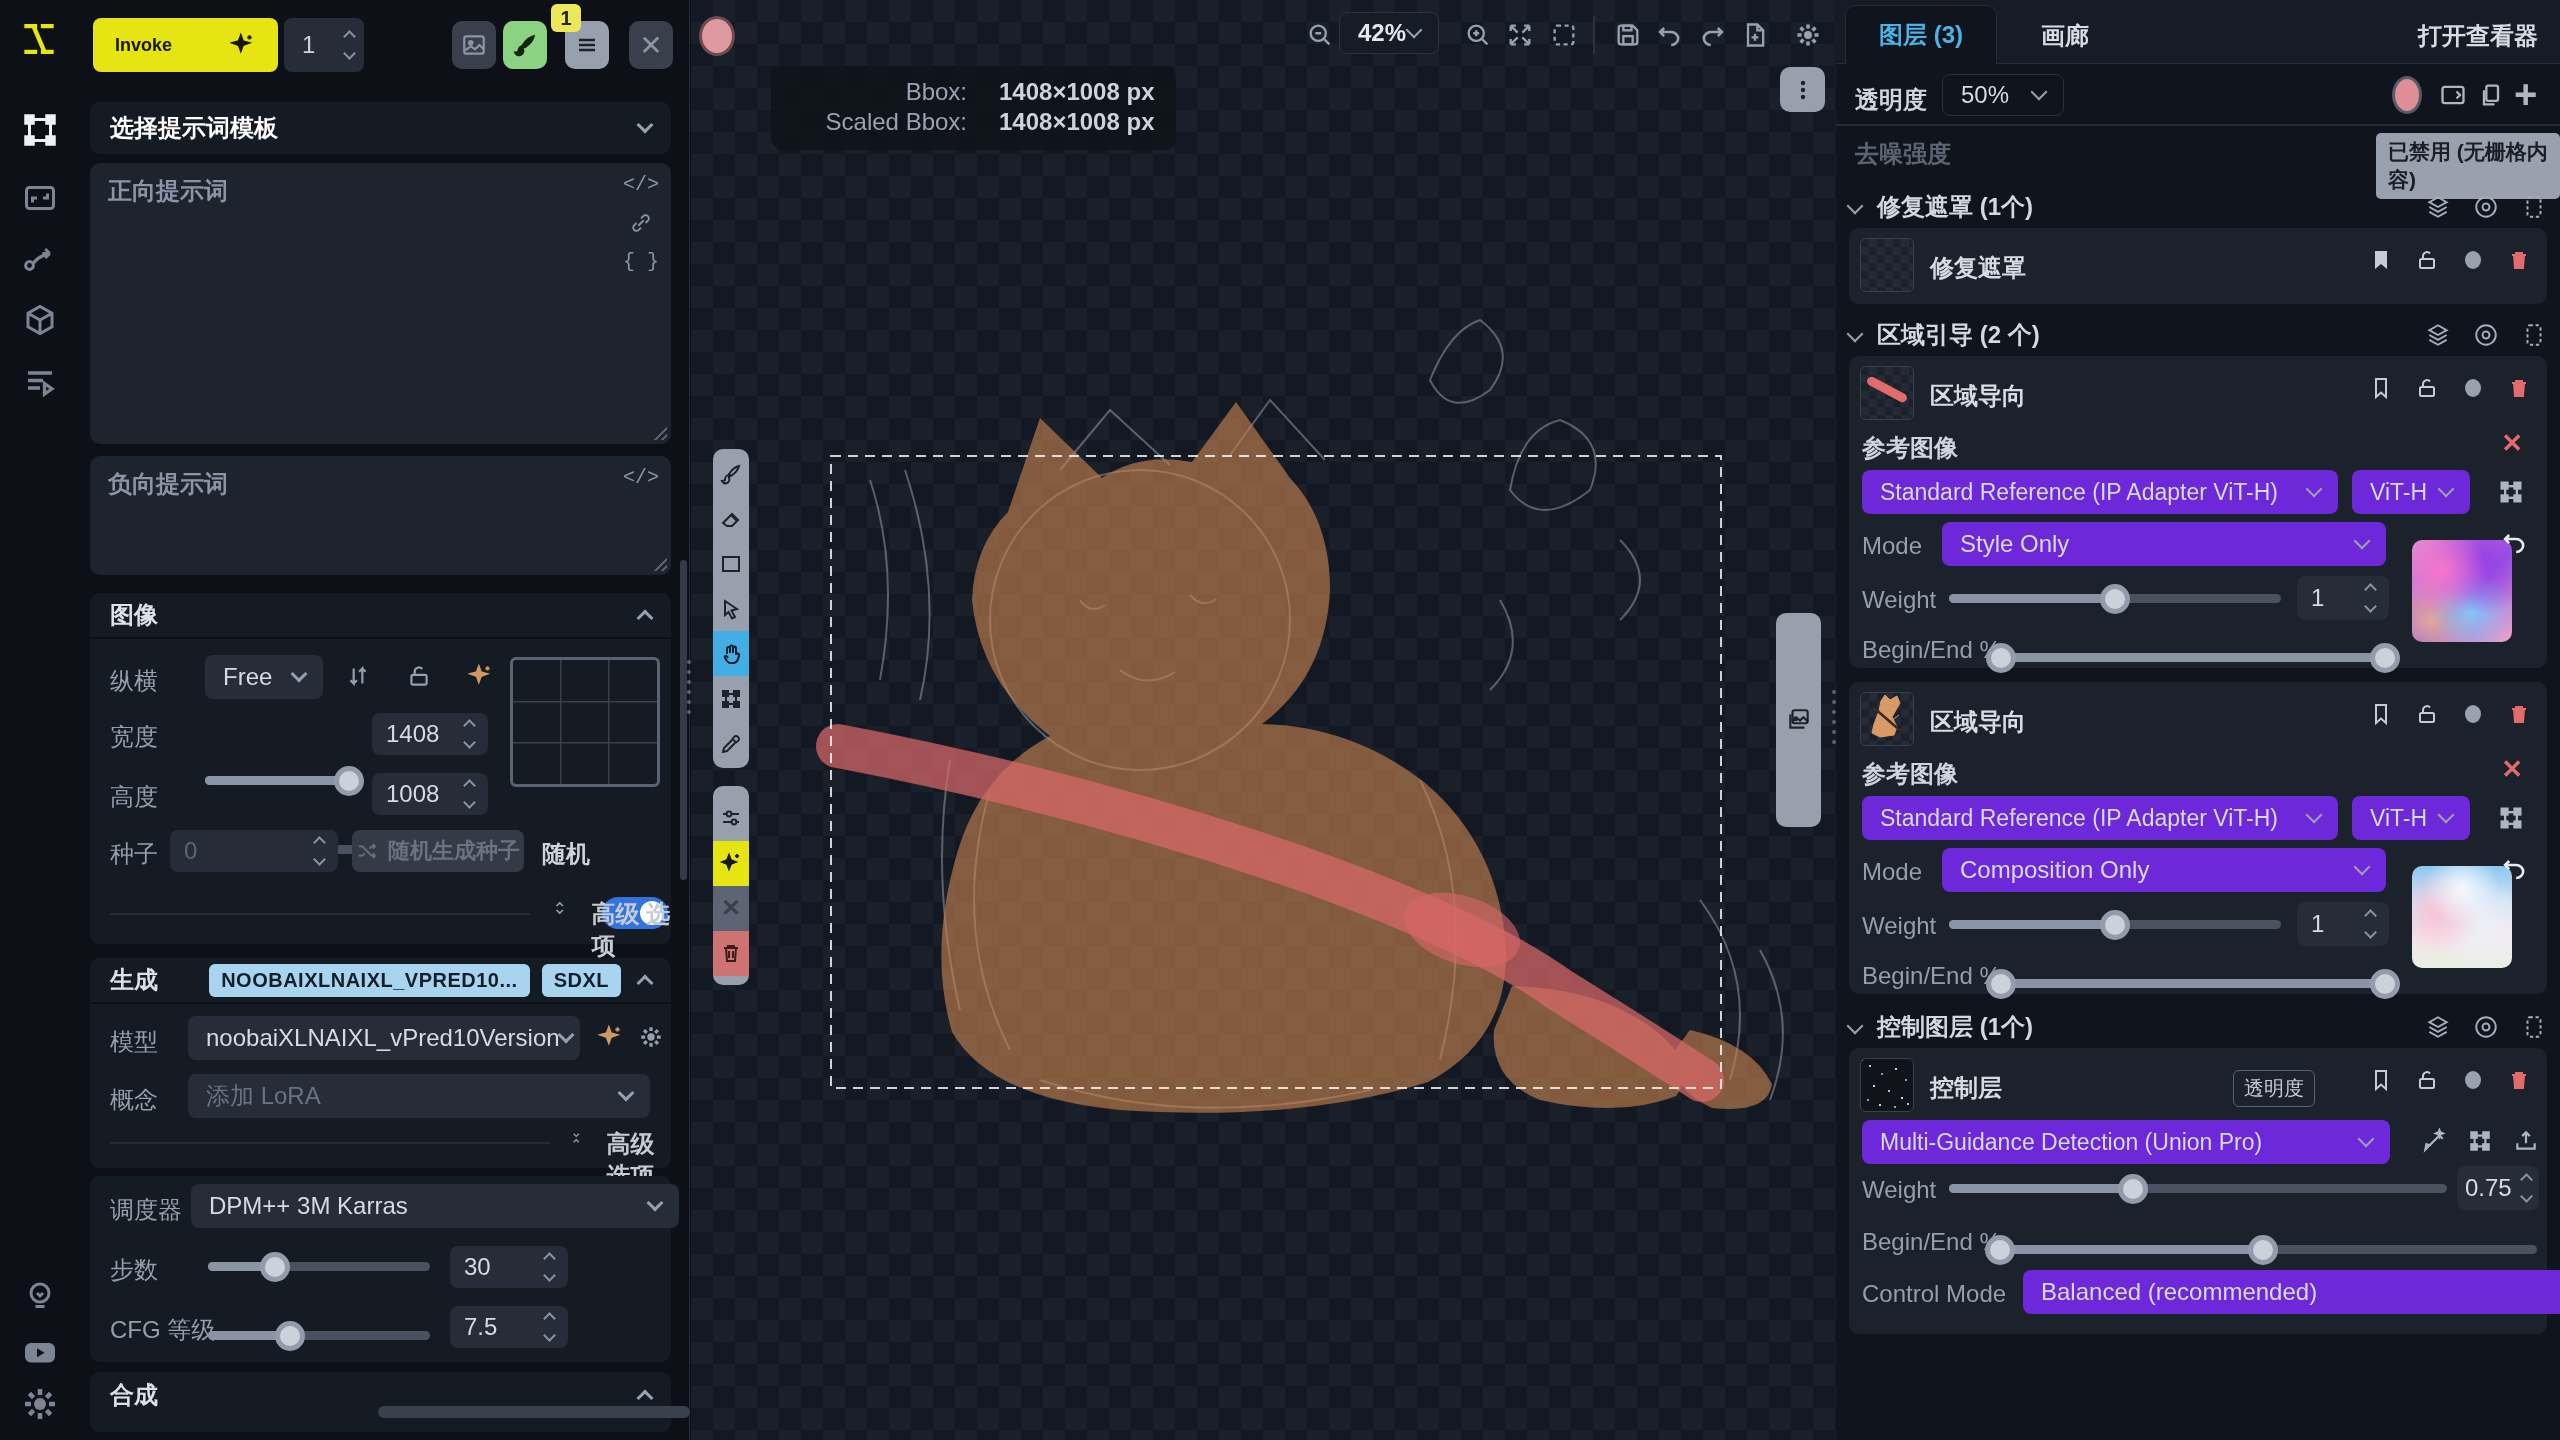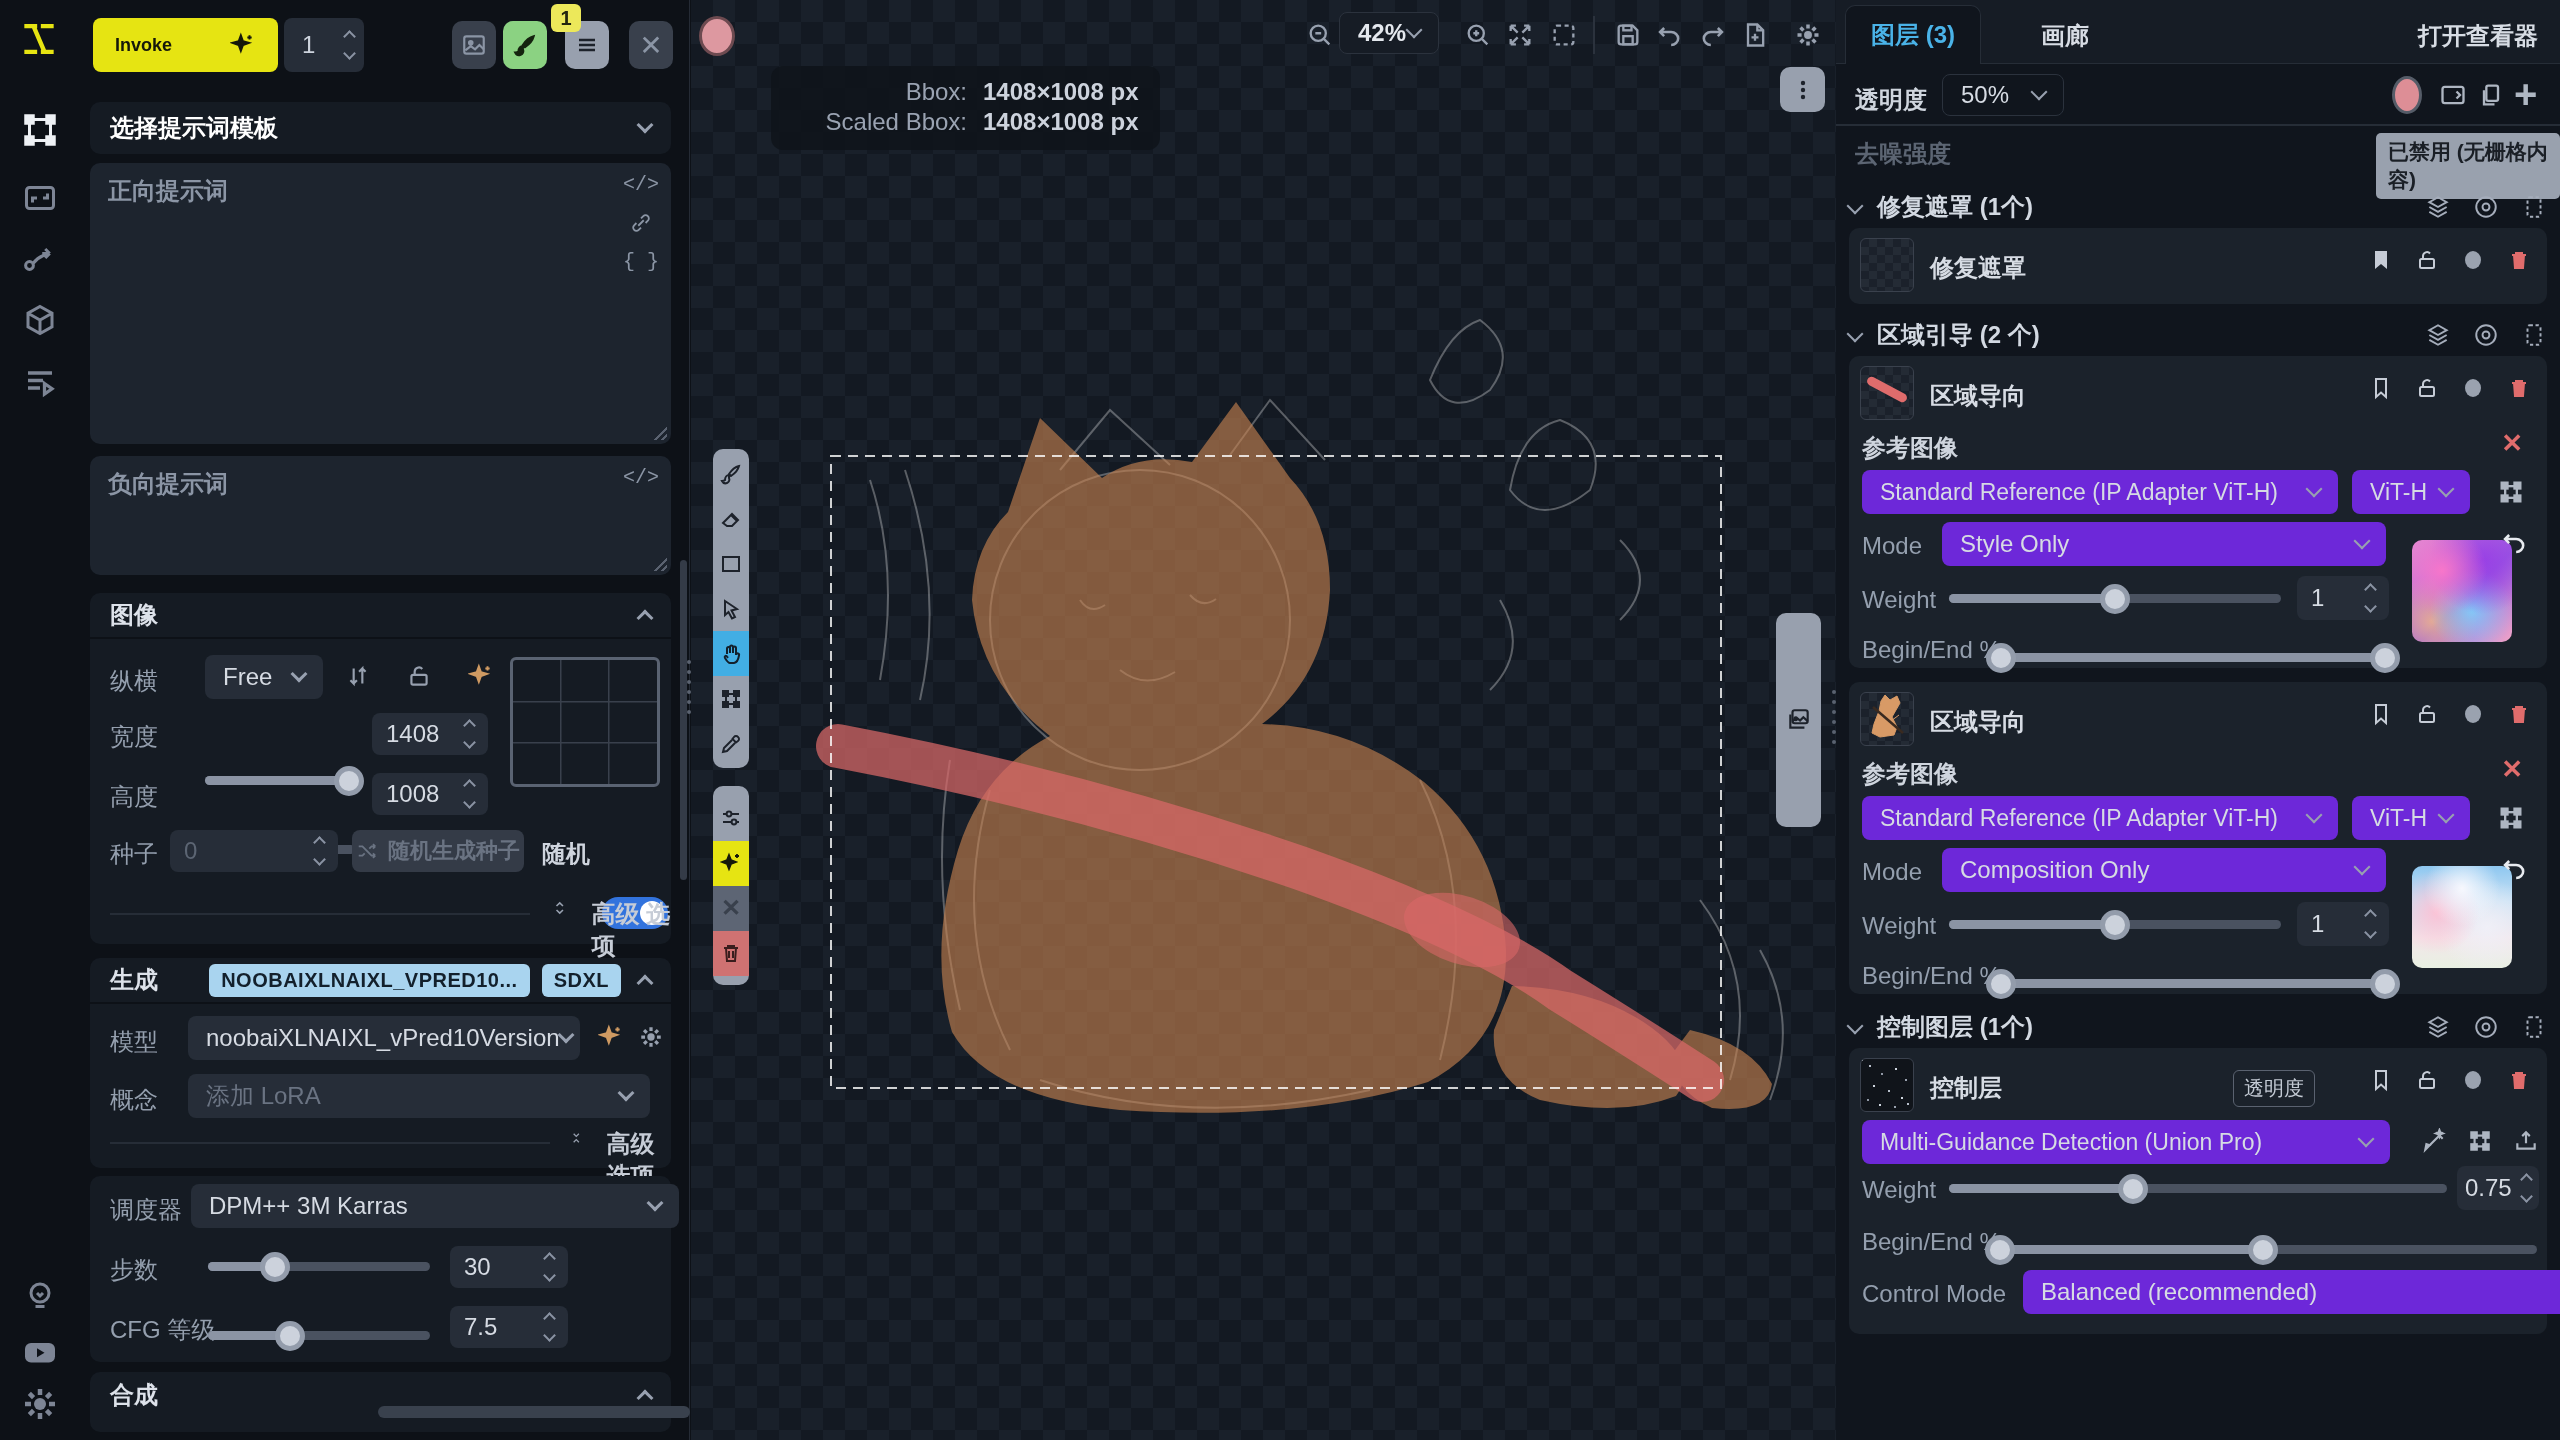--- a/index.html
+++ b/index.html
@@ -47,28 +47,28 @@
 
   
   #canvas { left:691px; top:0; width:1145px; height:1440px;
     background:repeating-conic-gradient(#19202a 0% 25%, #131922 0% 50%) 0 0 / 44px 44px; }
   .float-btn { background:#98a0ae; border-radius:10px; color:#1d222b; display:flex; align-items:center; justify-content:center; }
   .tool { width:36px; height:45px; display:flex; align-items:center; justify-content:center; color:#1d222b; }
   .tool svg { width:24px; height:24px; }
   .bbox-info { background:rgba(15,19,26,.82); border-radius:12px; padding:10px 22px 12px 16px; }
   .bbox-info .r { display:flex; margin:2px 0; }
   .bbox-info .l { width:180px; text-align:right; color:#9aa3b2; }
-  .bbox-info .v { margin-left:16px; color:#cdd3dd; font-weight:bold; }
+  .bbox-info .v { margin-left:32px; color:#cdd3dd; font-weight:bold; }
   .cbar-ic { width:34px; height:34px; color:#98a1b0; display:flex; align-items:center; justify-content:center; }
   .cbar-ic svg { width:28px; height:28px; }
 
   
   #rightpanel { left:1836px; top:0; width:724px; height:1440px; background:#10151d; }
   #tabbar { position:absolute; left:0; top:0; width:724px; height:64px; background:#161c25; border-bottom:1px solid #262d37; }
-  .tab-active { position:absolute; left:9px; top:5px; width:136px; height:59px; background:#10151d;
+  .tab-active { position:absolute; left:9px; top:5px; width:152px; height:59px; background:#10151d;
     border:1px solid #262d37; border-bottom:none; border-radius:10px 10px 0 0;
     display:flex; align-items:center; justify-content:center; color:#4ab3e8; font-weight:bold; }
   .group-head { position:absolute; left:13px; width:698px; height:34px; display:flex; align-items:center; gap:16px; font-weight:bold; color:#d3d9e2; }
   .g-icons { margin-left:auto; display:flex; gap:22px; color:#a5adbb; }
   .g-icons svg { width:26px; height:26px; }
   .card { position:absolute; left:13px; width:698px; background:#1b222b; border-radius:10px; }
   .lthumb { position:absolute; left:11px; top:10px; width:54px; height:54px; border:1px solid #3a414d; border-radius:6px;
     background:repeating-conic-gradient(#242b35 0% 25%, #1b212b 0% 50%) 0 0 / 16px 16px; overflow:hidden; }
   .lrow-title { position:absolute; left:81px; top:24px; font-weight:bold; color:#d7dce4; }
   .lrow-icons { position:absolute; right:16px; top:20px; display:flex; gap:22px; align-items:center; color:#c6ccd6; }

